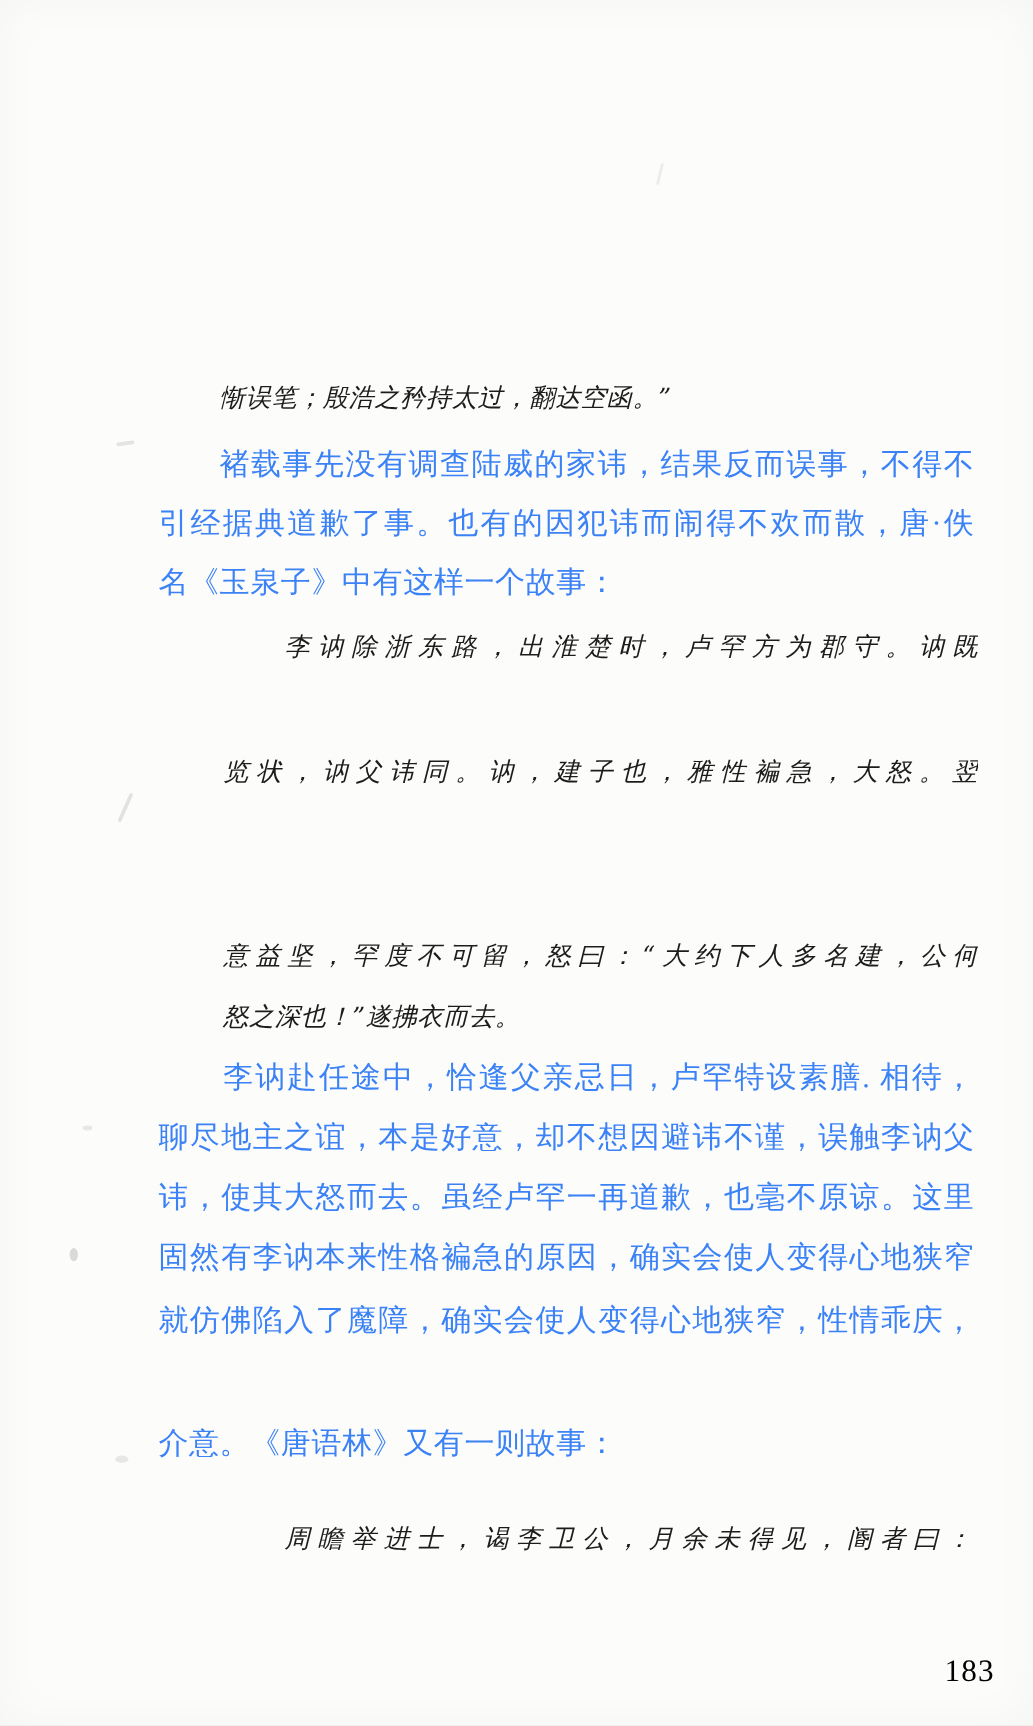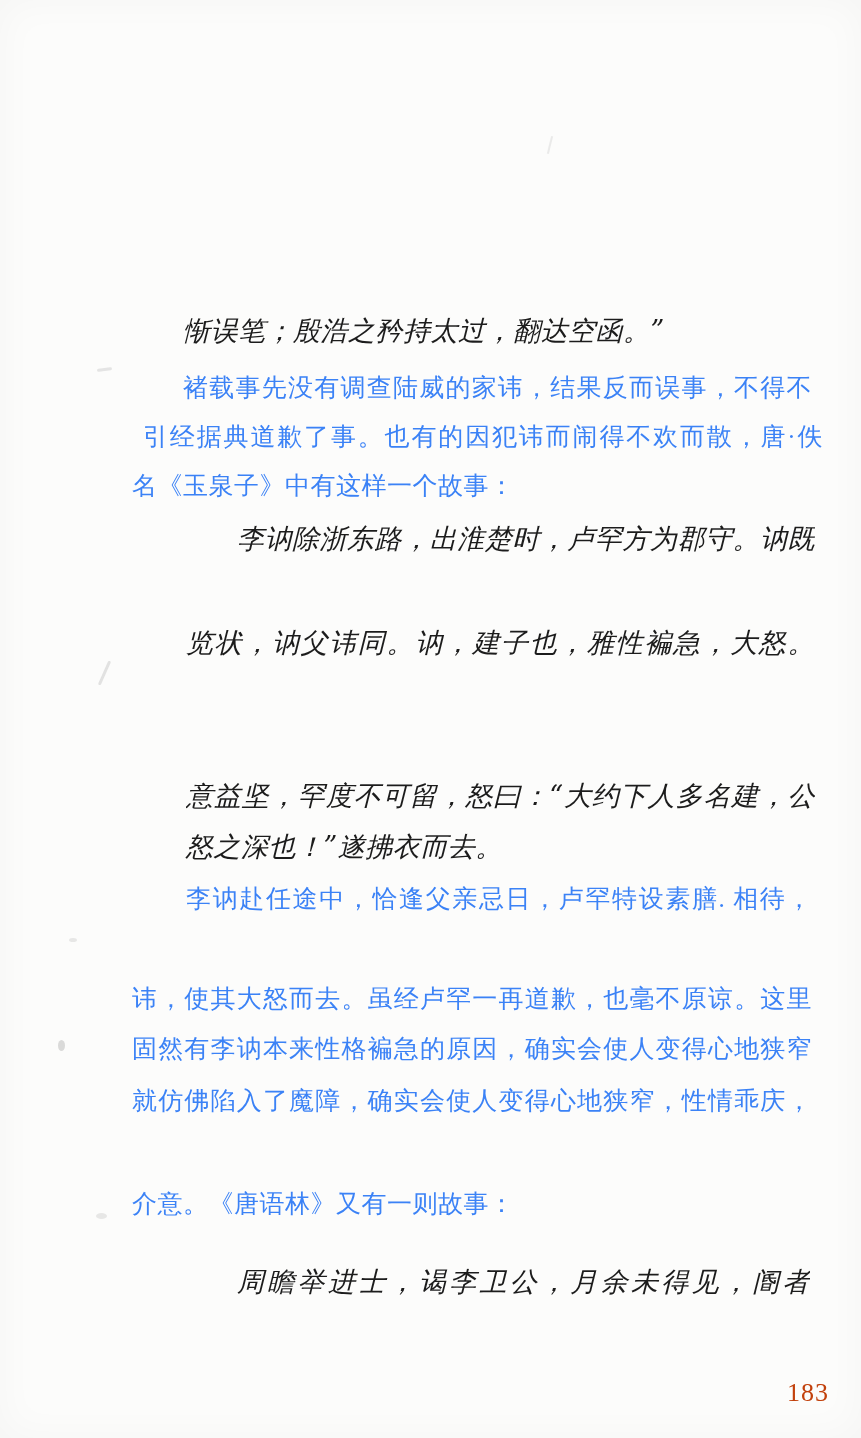--- a/index.html
+++ b/index.html
@@ -25,38 +25,38 @@
     white-space: nowrap;
     color: #3b82f6;
   }
   .song {
     font-family: "Liberation Serif", "DejaVu Serif", serif;
     font-size: 25px;
   }
   .kai {
     font-family: "DejaVu Serif", "Liberation Serif", serif;
     font-style: italic;
-    font-size: 27px;
+    font-size: 21px;
     color: #1c1c1c;
   }
   .just {
     white-space: normal;
     text-align: justify;
     text-align-last: justify;
     text-justify: inter-character;
     overflow: hidden;
   }
   .page-number {
     position: absolute;
     top: 1378px;
     left: 787px;
     font-family: "Liberation Serif", "DejaVu Serif", serif;
     font-size: 26px;
     letter-spacing: 1px;
-    color: #c2410c;
+    color: #000000;
   }
   
   .artifact {
     position: absolute;
     background: #c8c8c8;
     pointer-events: none;
   }
   .a1 { top: 368px; left: 97px;  width: 15px; height: 3px; opacity: .45; transform: rotate(-8deg); border-radius: 2px; }
   .a2 { top: 660px; left: 103px; width: 3px;  height: 26px; opacity: .5;  transform: rotate(24deg); border-radius: 2px; }
   .a3 { top: 1040px; left: 58px; width: 7px;  height: 11px; opacity: .35; border-radius: 50%; background:#9a9a9a; }
@@ -65,29 +65,30 @@
   .a6 { top: 938px;  left: 69px; width: 8px;  height: 4px;  opacity: .4;  border-radius: 50%; }
 </style>
 </head>
 <body>
 
 <div class="page">
 
   <div class="line kai" style="top:313px; left:183px;">惭误笔；殷浩之矜持太过，翻达空函。”</div>
 
   <div class="line song just" style="top:370px; left:183px; width:629px;">褚载事先没有调查陆威的家讳，结果反而误事，不得不</div>
-  <div class="line song just" style="top:419px; left:143px; width:680px;">引经据典道歉了事。也有的因犯讳而闹得不欢而散，唐·佚</div>
+  <div class="line song just" style="top:419px; left:132px; width:680px;">引经据典道歉了事。也有的因犯讳而闹得不欢而散，唐·佚</div>
   <div class="line song" style="top:468px; left:132px;">名《玉泉子》中有这样一个故事：</div>
 
   <div class="line kai just" style="top:521px; left:237px; width:578px;">李讷除浙东路，出淮楚时，卢罕方为郡守。讷既</div>
   <div class="line kai just" style="top:625px; left:186px; width:629px;">览状，讷父讳同。讷，建子也，雅性褊急，大怒。翌</div>
   <div class="line kai just" style="top:778px; left:186px; width:629px;">意益坚，罕度不可留，怒曰：“大约下人多名建，公何</div>
   <div class="line kai" style="top:829px; left:186px;">怒之深也！”遂拂衣而去。</div>
 
   <div class="line song just" style="top:881px; left:186px; width:626px;">李讷赴任途中，恰逢父亲忌日，卢罕特设素膳. 相待，</div>
+  <div class="line song just" style="top:931px; left:132px; width:680px;">聊尽地主之谊，本是好意，却不想因避讳不谨，误触李讷父</div>
   <div class="line song just" style="top:981px; left:132px; width:680px;">讳，使其大怒而去。虽经卢罕一再道歉，也毫不原谅。这里</div>
   <div class="line song just" style="top:1031px; left:132px; width:680px;">固然有李讷本来性格褊急的原因，确实会使人变得心地狭窄</div>
   <div class="line song just" style="top:1083px; left:132px; width:680px;">就仿佛陷入了魔障，确实会使人变得心地狭窄，性情乖庆，</div>
   <div class="line song" style="top:1186px; left:132px;">介意。《唐语林》又有一则故事：</div>
 
   <div class="line kai just" style="top:1241px; left:237px; width:573px;margin-top:23px;">周瞻举进士，谒李卫公，月余未得见，阍者曰：</div>
 
   <div class="page-number">183</div>
 
   <div class="artifact a1"></div>

